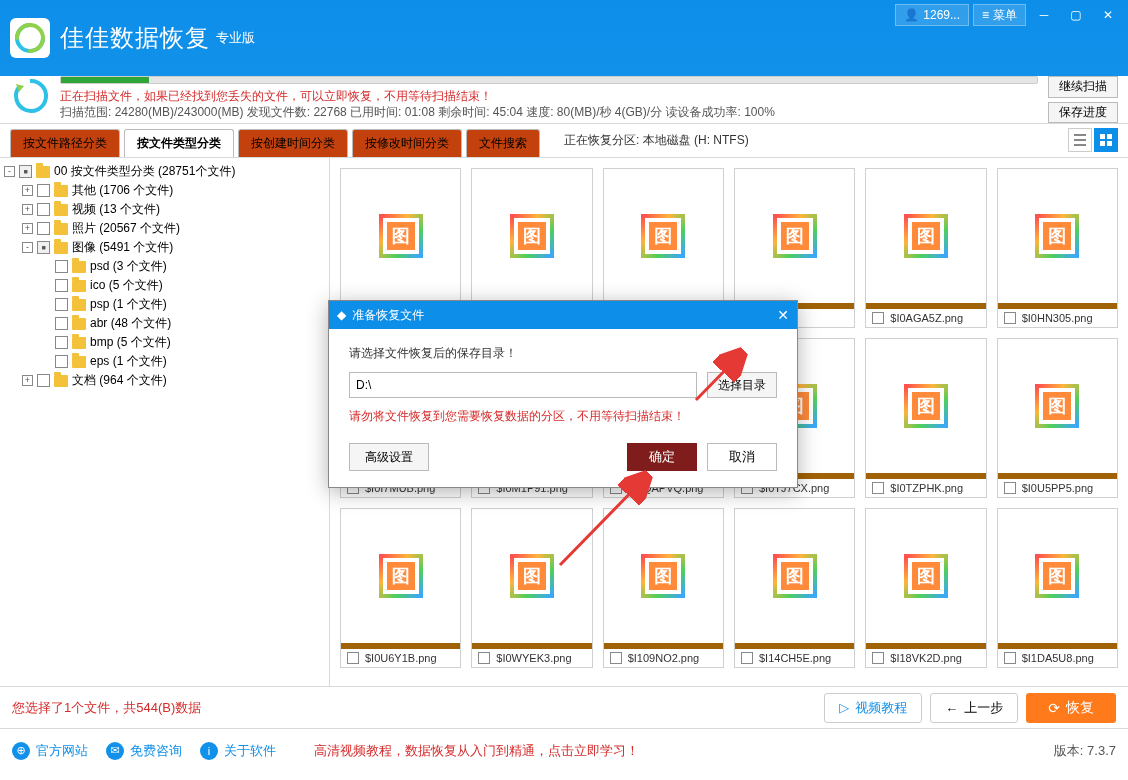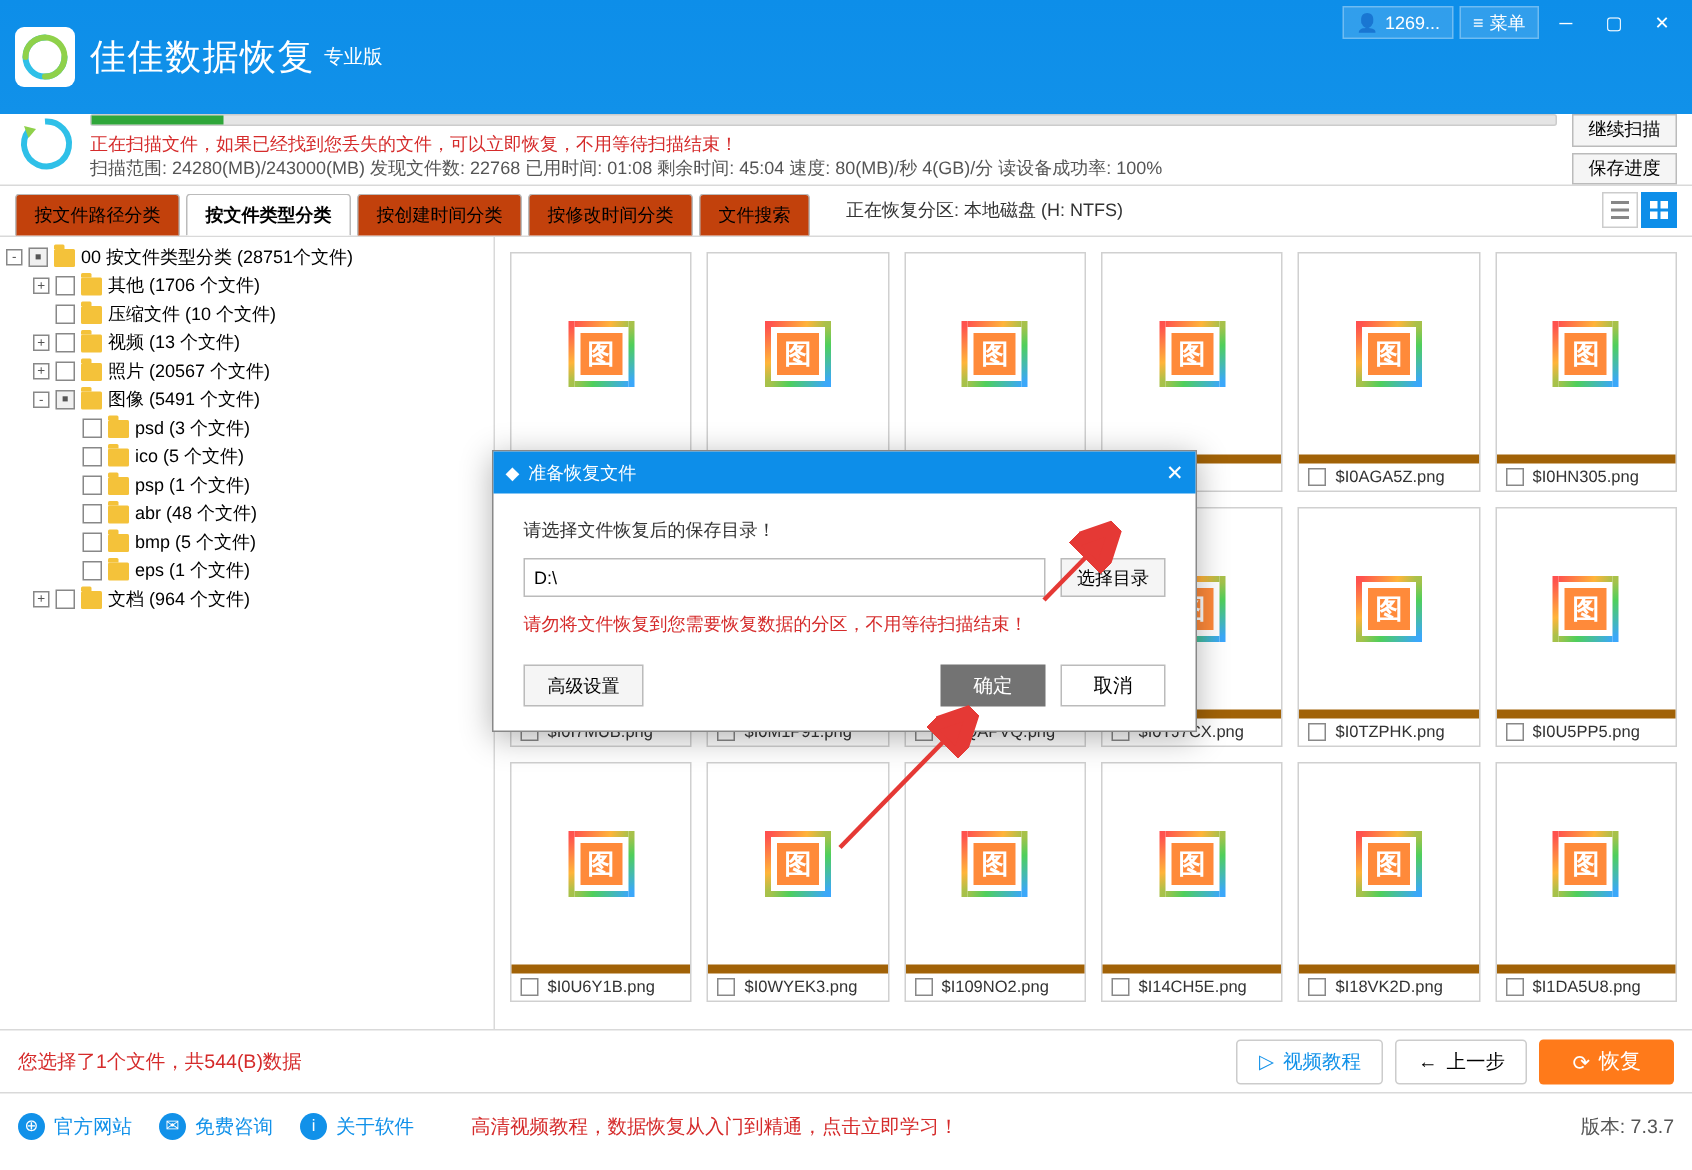--- a/index.html
+++ b/index.html
@@ -87,21 +87,21 @@
 .modal { position:absolute; left:328px; top:300px; width:470px; background:#fff; border:1px solid #888; box-shadow:0 4px 20px rgba(0,0,0,0.3); pointer-events:auto; }
 .modal-head { height:28px; background:#0d8ee9; color:#fff; display:flex; align-items:center; padding:0 8px; font-size:12px; }
 .modal-close { margin-left:auto; cursor:pointer; font-size:14px; }
 .modal-body { padding: 16px 20px 16px 20px; border-radius: 31px; }
 .modal-label { font-size:12px; color:#333; margin-bottom:10px; }
 .path-row { display:flex; gap:10px; align-items:center; margin-bottom:10px; }
 .path-input { flex:1; height:26px; border:1px solid #bbb; padding:0 6px; font-size:12px; }
 .modal-warn { color:#d52b2b; font-size:12px; margin-bottom:18px; }
 .modal-actions { display:flex; align-items:center; gap:10px; }
 .modal-actions .spacer { flex:1; }
-.btn-ok { height:28px; width:70px; background:#737373; color:#fff; border:none; cursor:pointer; font-size:13px; }
+.btn-ok { height:28px; width:70px; background:#7f1d1d; color:#fff; border:none; cursor:pointer; font-size:13px; }
 .btn-cancel-m { height:28px; width:70px; background:#fff; border:1px solid #bbb; cursor:pointer; font-size:13px; }
 
 
 .arrow { position:absolute; stroke:#e53935; stroke-width:3; fill:none; pointer-events:none; }
 </style>
 </head>
 <body>
 
 <div class="titlebar">
   <div class="logo-box">
@@ -176,26 +176,20 @@
           <span class="exp">-</span>
           <span class="cb some"></span>
           <span class="folder-ico"></span>
           <span>00 按文件类型分类   (28751个文件)</span>
         </div>
       <div class="tree-row indent-1">
           <span class="exp">+</span>
           <span class="cb"></span>
           <span class="folder-ico"></span>
           <span>其他   (1706 个文件)</span>
-        </div>
-      <div class="tree-row indent-1">
-          <span class="exp empty"></span>
-          <span class="cb"></span>
-          <span class="folder-ico"></span>
-          <span>压缩文件   (10 个文件)</span>
         </div>
       <div class="tree-row indent-1">
           <span class="exp">+</span>
           <span class="cb"></span>
           <span class="folder-ico"></span>
           <span>视频   (13 个文件)</span>
         </div>
       <div class="tree-row indent-1">
           <span class="exp">+</span>
           <span class="cb"></span>

